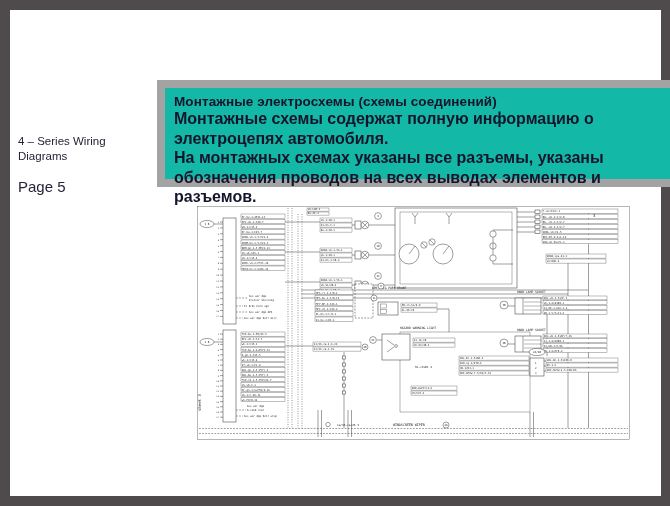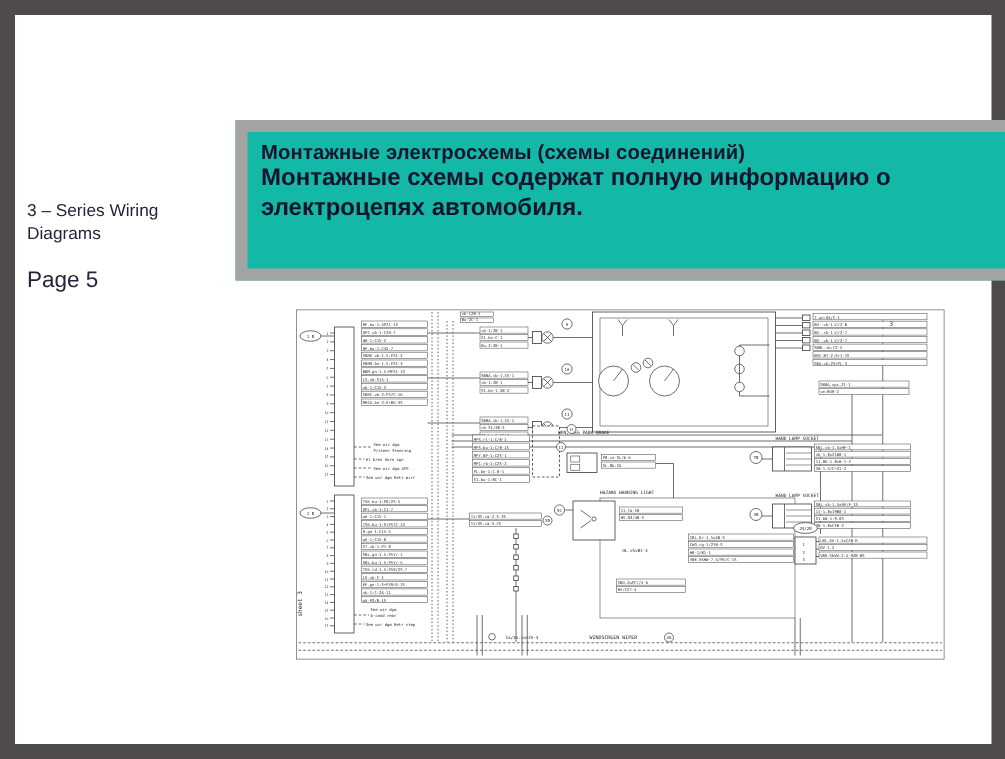--- a/index.html
+++ b/index.html
@@ -46,26 +46,27 @@
   .dtxt{fill:#262626;font-family:"DejaVu Sans Mono",monospace}
   .refc{fill:#ffffff;stroke:#3f3f3f;stroke-width:.5}
   .reft{font-family:"DejaVu Sans Mono",monospace;font-size:2.7px;fill:#222;text-anchor:middle}
   .pint{font-family:"DejaVu Sans Mono",monospace;font-size:2.2px;fill:#333;text-anchor:end}
 </style>
 </head>
 <body>
 
 <div class="page">
 
-  <div class="side-label">3 – Series Wiring Diagrams</div>
+  <div class="side-label">4 – Series Wiring Diagrams</div>
   <div class="page-num">Page 5</div>
 
   <div class="callout">
     <h1>Монтажные электросхемы (схемы соединений)</h1>
     <p>Монтажные схемы содержат полную информацию о электроцепях автомобиля.</p>
+    <p>На монтажных схемах указаны все разъемы, указаны обозначения проводов на всех выводах элементов и разъемов.</p>
   </div>
 
   <div class="diagram">
     <svg id="schem" viewBox="0 0 433 234" width="433" height="234">
 
       <rect class="thin" x="0.6" y="0.6" width="431.8" height="232.8"></rect>
 
       <line class="wire dot" x1="91" y1="2" x2="91" y2="222"></line>
       <line class="wire dot" x1="95" y1="2" x2="95" y2="222"></line>
       <line class="wire dot" x1="101" y1="8" x2="101" y2="222"></line>

